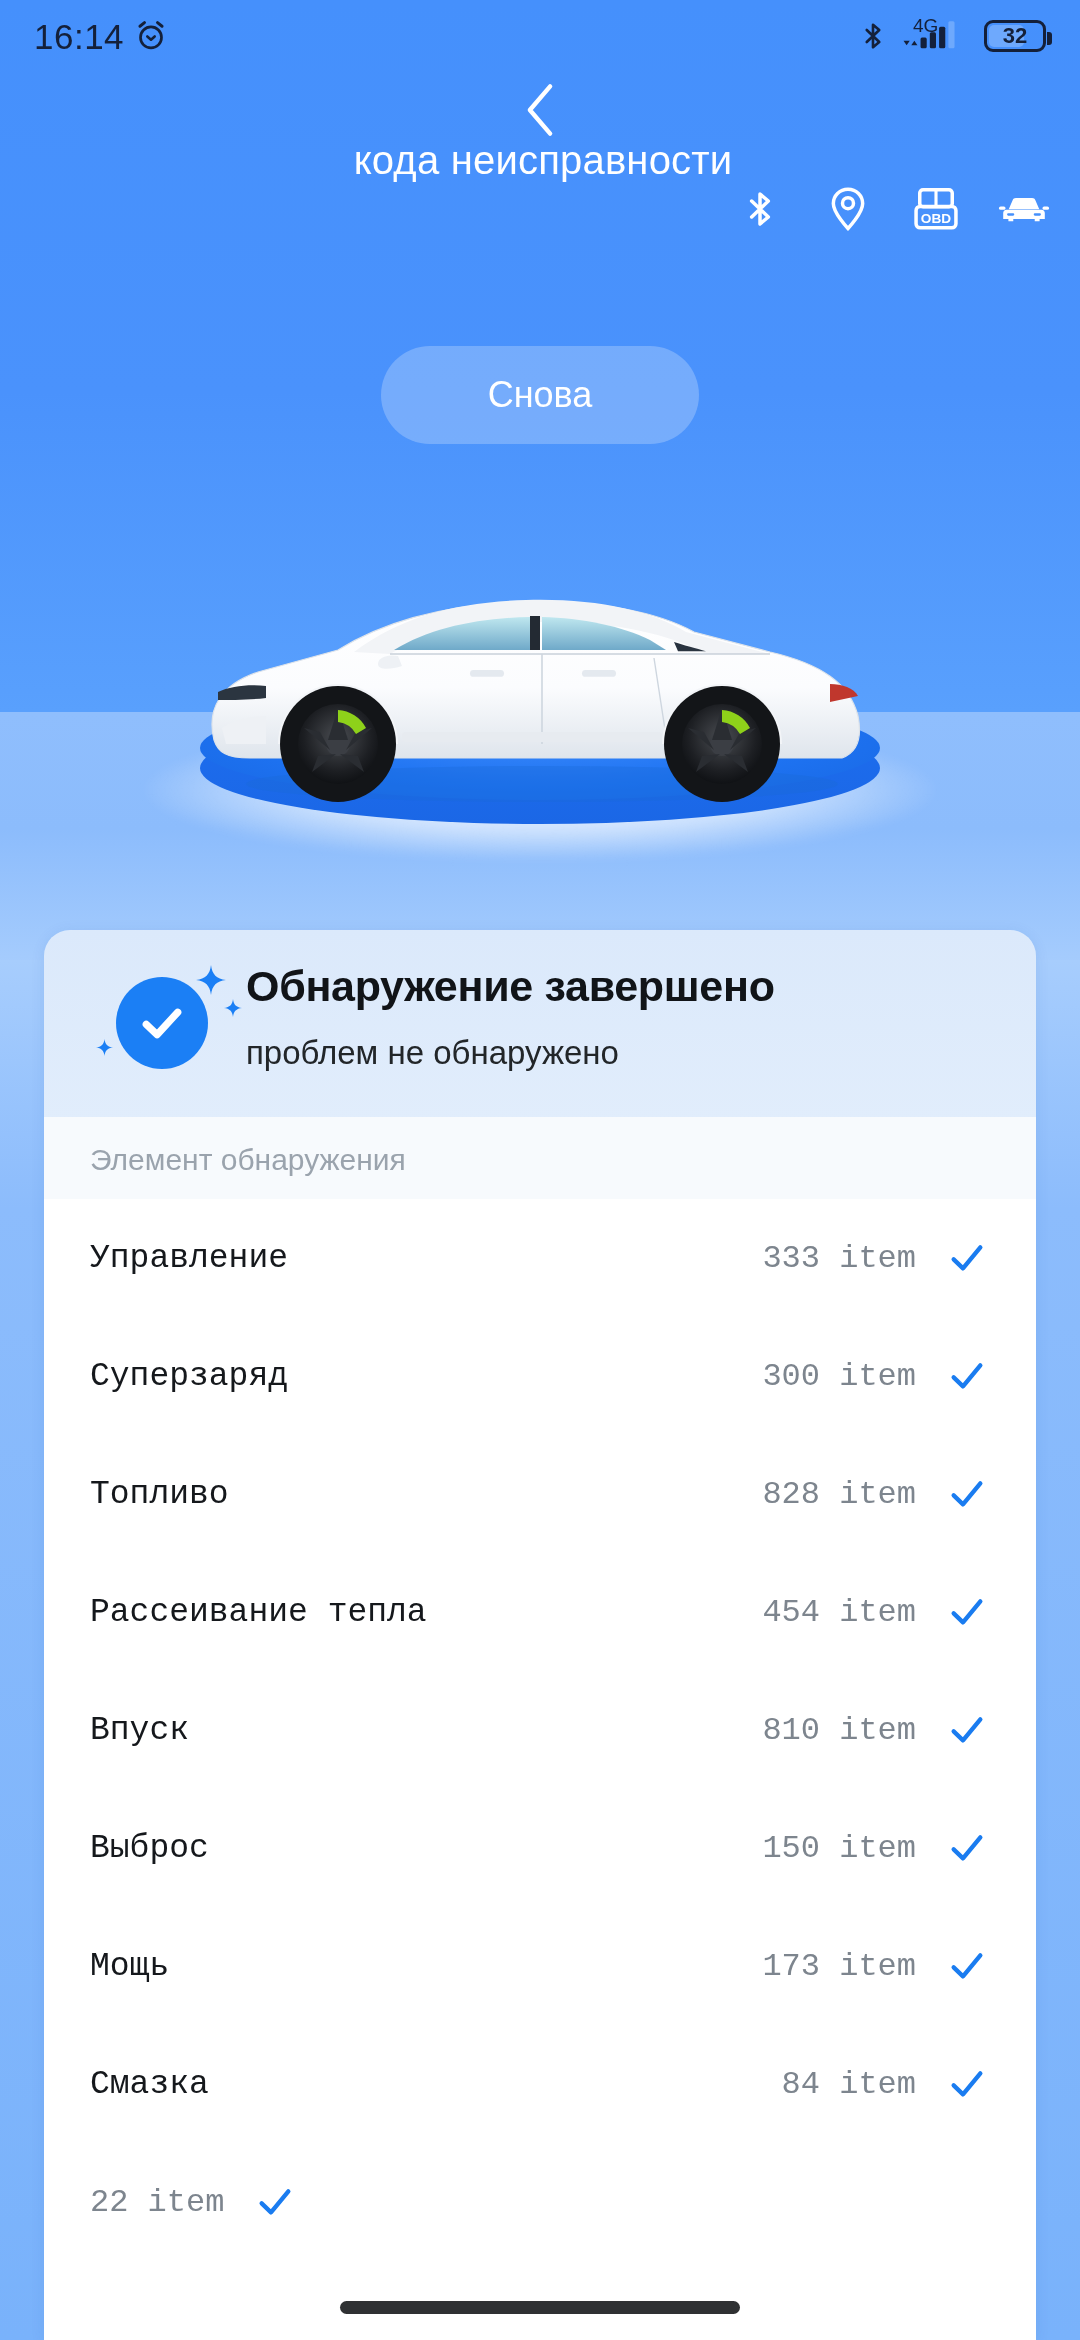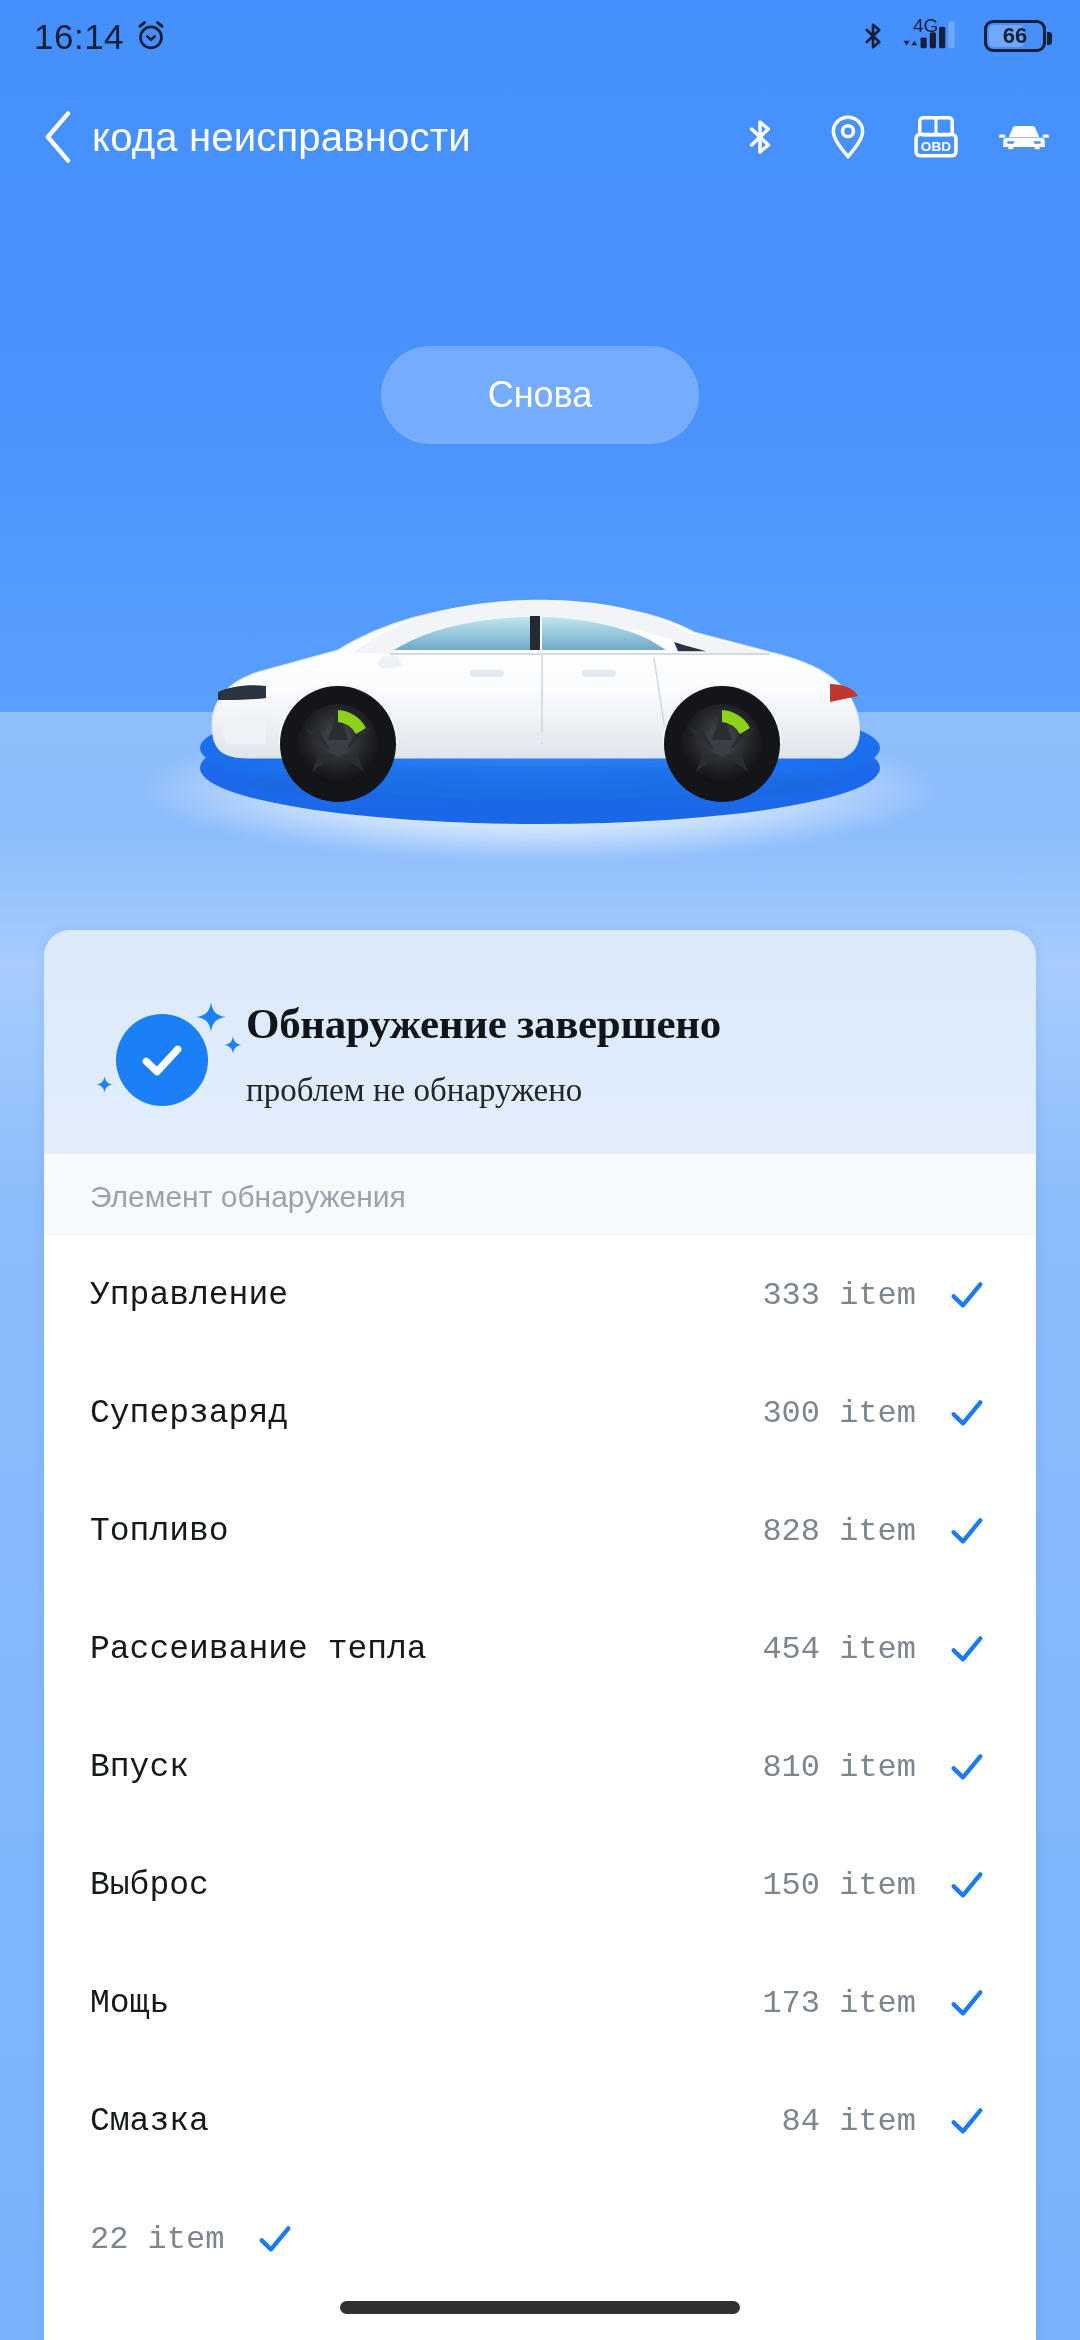--- a/index.html
+++ b/index.html
@@ -57,21 +57,21 @@
   }
   .net-label {
     font-size:19px; color:#14203a; font-weight:500;
     position:absolute; top:-3px; left:11px; line-height:1;
   }
   .net-wrap { position:relative; width:68px; height:34px; }
 
   
   .appbar {
     position:absolute; top:82px; left:0; right:0; height:110px;
-    display:flex; align-items:center; padding:0 30px; z-index:20;
+    display:flex; align-items:center; padding:0 30px; z-index:20;flex-direction:column;
   }
   .back-btn {
     width:56px; height:56px; display:flex; align-items:center;
     justify-content:center; flex:none;
   }
   .page-title {
     font-size:40px; color:#ffffff; font-weight:400;
     margin-left:6px; white-space:nowrap; letter-spacing:.2px;
   }
   .appbar-actions {
@@ -112,21 +112,21 @@
 
   
   .card {
     position:absolute; left:44px; right:44px; top:930px; bottom:0;
     border-radius:26px 26px 0 0;
     background:linear-gradient(180deg,#dbe9fb 0%,#eaf3fd 34%,#fbfdff 62%,#ffffff 78%);
     overflow:hidden; z-index:10;
     box-shadow:0 2px 14px rgba(30,80,160,.10);
   }
   .card-head {
-    display:flex; align-items:center; padding:64px 0 40px 56px;font-family:Liberation Serif, serif;
+    display:flex; align-items:center; padding:27px 0 40px 56px;
   }
   .check-badge { position:relative; width:132px; height:120px; flex:none; }
   .check-circle {
     position:absolute; left:16px; top:20px; width:92px; height:92px;
     border-radius:50%; background:#1b7ff5;
     display:flex; align-items:center; justify-content:center;
   }
   .spark { position:absolute; }
   .head-text { margin-left:14px; }
   .head-title {
@@ -186,21 +186,21 @@
         <path d="M1 14 l4 0 l-2 3 z" fill="#14203a"></path>
         <path d="M6 17 l4 0 l-2 -3 z" fill="#14203a"></path>
         <rect x="12" y="12" width="4" height="7" rx="1" fill="#14203a"></rect>
         <rect x="18" y="8.5" width="4" height="10.5" rx="1" fill="#14203a"></rect>
         <rect x="24" y="5" width="4" height="14" rx="1" fill="#14203a"></rect>
         <rect x="30" y="1.5" width="4" height="17.5" rx="1" fill="#6ea9fd"></rect>
       </svg>
     </div>
     <div class="battery">
       <div class="battery-fill"></div>
-      <span class="battery-num">66</span>
+      <span class="battery-num">32</span>
     </div>
   </div>
 </div>
 
 <div class="appbar">
   <div class="back-btn">
     <svg width="34" height="54" viewBox="0 0 20 32">
       <path d="M16 2 L4 16 L16 30" fill="none" stroke="#ffffff" stroke-width="2.6" stroke-linecap="round" stroke-linejoin="round"></path>
     </svg>
   </div>

